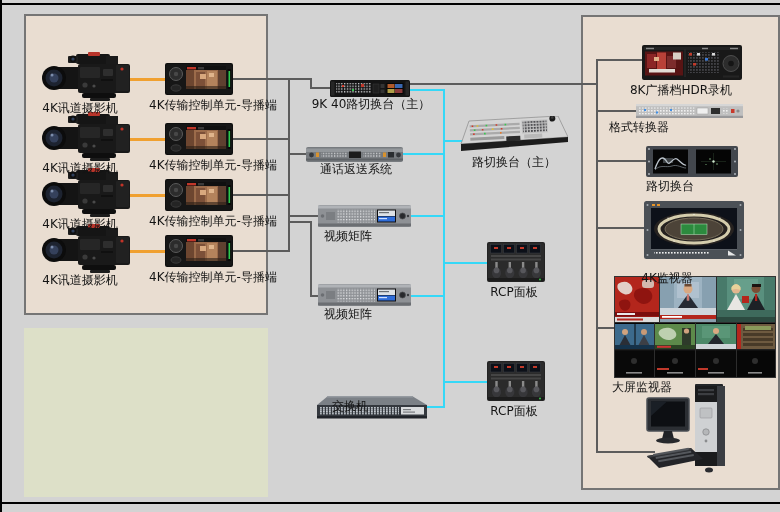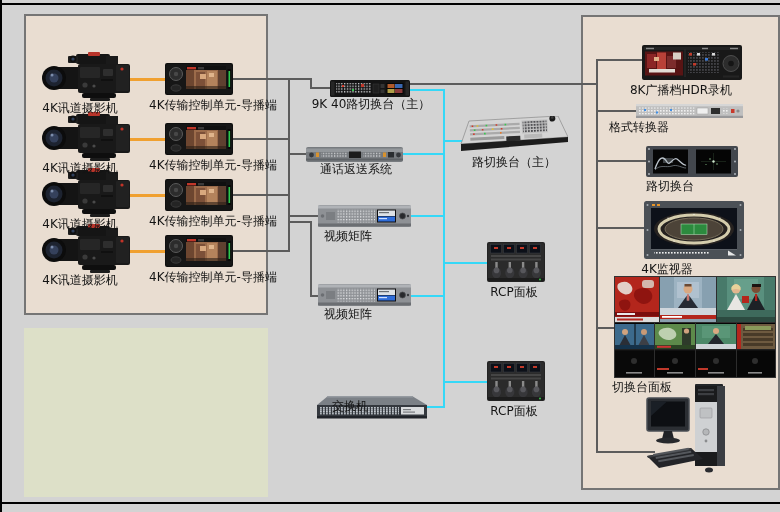--- a/index.html
+++ b/index.html
@@ -668,16 +668,16 @@
   <div class="lbl" style="left:356px;top:163px">通话返送系统</div>
   <div class="lbl" style="left:348px;top:230px">视频矩阵</div>
   <div class="lbl" style="left:348px;top:308px">视频矩阵</div>
   <div class="lbl" style="left:350px;top:400px">交换机</div>
   <div class="lbl" style="left:514px;top:156px">路切换台（主）</div>
   <div class="lbl" style="left:514px;top:286px">RCP面板</div>
   <div class="lbl" style="left:514px;top:405px">RCP面板</div>
   <div class="lbl" style="left:681px;top:84px">8K广播档HDR录机</div>
   <div class="lbl" style="left:639px;top:121px">格式转换器</div>
   <div class="lbl" style="left:670px;top:180px">路切换台</div>
-  <div class="lbl" style="left:667px;top:263px">4K监视器</div>
-  <div class="lbl" style="left:642px;top:381px">切换台面板</div>
+  <div class="lbl" style="left:667px;top:272px">4K监视器</div>
+  <div class="lbl" style="left:642px;top:381px">大屏监视器</div>
 
 </div>
 
 </body></html>

